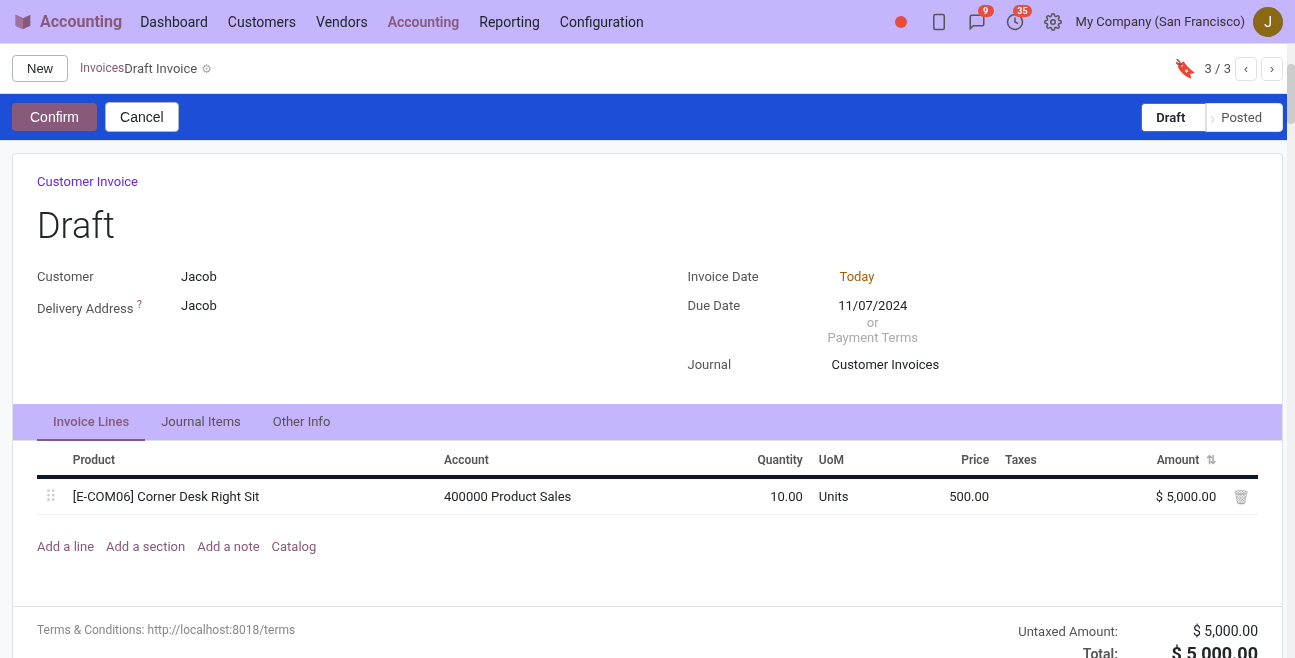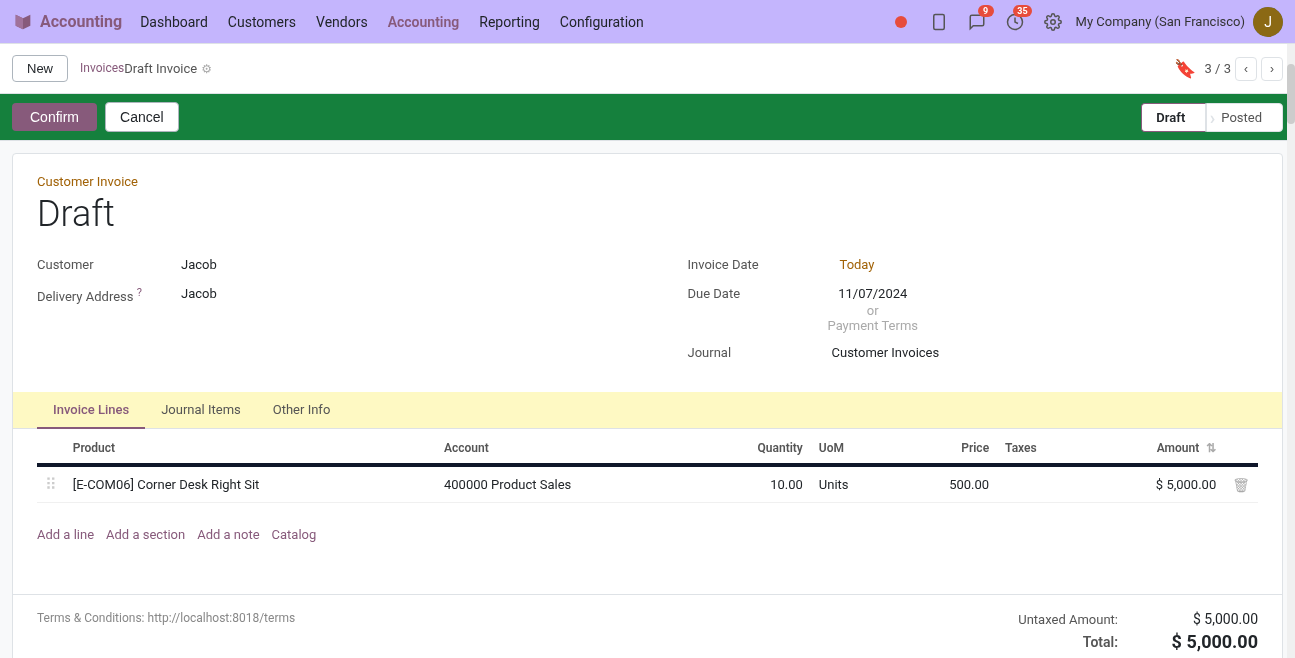--- a/index.html
+++ b/index.html
@@ -45,21 +45,21 @@
     .title-bar-right { margin-left: auto; display: flex; align-items: center; gap: 8px; }
     .bookmark-btn { background: none; border: none; cursor: pointer; color: #aaa; font-size: 18px; }
     .record-nav { display: flex; align-items: center; gap: 4px; font-size: 13px; color: #555; }
     .nav-arrow {
       background: #fff; border: 1px solid #dee2e6; border-radius: 4px; padding: 4px 8px;
       cursor: pointer; color: #555; font-size: 12px;
     }
 
     
     .action-bar {
-      display: flex; align-items: center; background: #15803d; border-bottom: 1px solid #dee2e6;
+      display: flex; align-items: center; background: #1d4ed8; border-bottom: 1px solid #dee2e6;
       padding: 8px 12px; gap: 8px;
     }
     .confirm-btn {
       background: #875A7B; color: #fff; border: none; border-radius: 4px; padding: 6px 18px;
       font-size: 14px; cursor: pointer; font-weight: 500;
     }
     .cancel-btn {
       background: #fff; color: #212529; border: 1px solid #adb5bd; border-radius: 4px; padding: 6px 14px;
       font-size: 14px; cursor: pointer;
     }
@@ -75,38 +75,38 @@
     .status-step:first-child { border-radius: 4px 0 0 4px; }
     .status-step:last-child { border-radius: 0 4px 4px 0; }
     .status-arrow {
       position: absolute; right: -10px; top: 50%; transform: translateY(-50%);
       font-size: 18px; color: #dee2e6; z-index: 1;
     }
 
     
     .main-content { background: #fff; margin: 12px; border: 1px solid #dee2e6; border-radius: 4px; }
     .form-section { padding: 20px 24px; }
-    .doc-type { font-size: 13px; color: #a16207; margin-bottom: 4px; }
+    .doc-type { font-size: 13px; color: #6d28d9; margin-bottom: 16px; }
     .doc-status { font-size: 36px; font-weight: 300; color: #212529; margin-bottom: 20px; }
 
     .form-grid { display: grid; grid-template-columns: 1fr 1fr; gap: 0; }
     .form-left { padding-right: 40px; }
     .form-right { padding-left: 40px; border-left: none; }
     .form-field { display: flex; align-items: flex-start; margin-bottom: 10px; }
     .form-label { min-width: 140px; color: #555; font-size: 13px; padding-top: 2px; }
     .form-label sup { color: #875A7B; font-size: 11px; cursor: pointer; }
     .form-value { font-size: 13px; color: #212529; flex: 1; padding: 2px 4px; border-radius: 3px; cursor: text; }
     .form-value.muted { color: #a16207; margin-left: 8px; }
 
     .due-date-row { display: flex; align-items: center; gap: 0; flex-direction: column; }
     .or-text { color: #aaa; font-size: 13px; }
     .payment-terms { color: #aaa; font-size: 13px; cursor: pointer; }
 
     
-    .tabs-bar { display: flex; border-bottom: 1px solid #dee2e6; padding: 0 24px; background: #fef9c3; }
+    .tabs-bar { display: flex; border-bottom: 1px solid #dee2e6; padding: 0 24px; background: #c4b5fd; }
     .tab {
       padding: 10px 16px; font-size: 13px; cursor: pointer; color: #555; border-bottom: 2px solid transparent;
       margin-bottom: -1px;
     }
     .tab.active { color: #875A7B; border-bottom-color: #875A7B; font-weight: 500; }
 
     
     .table-section { padding: 0 24px 16px; }
     .data-table { width: 100%; border-collapse: collapse; margin-top: 4px; }
     .data-table thead th {

